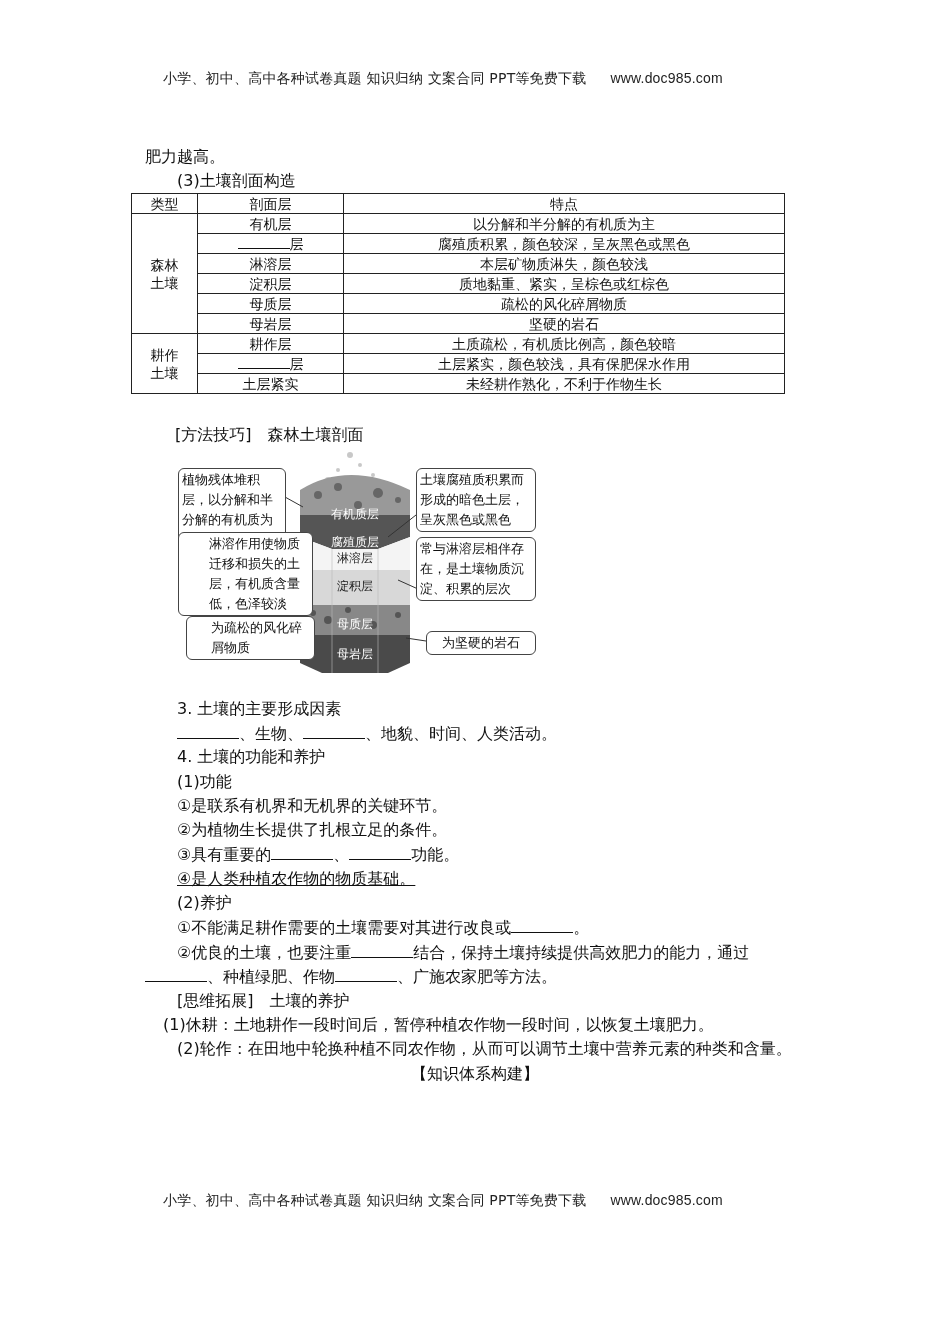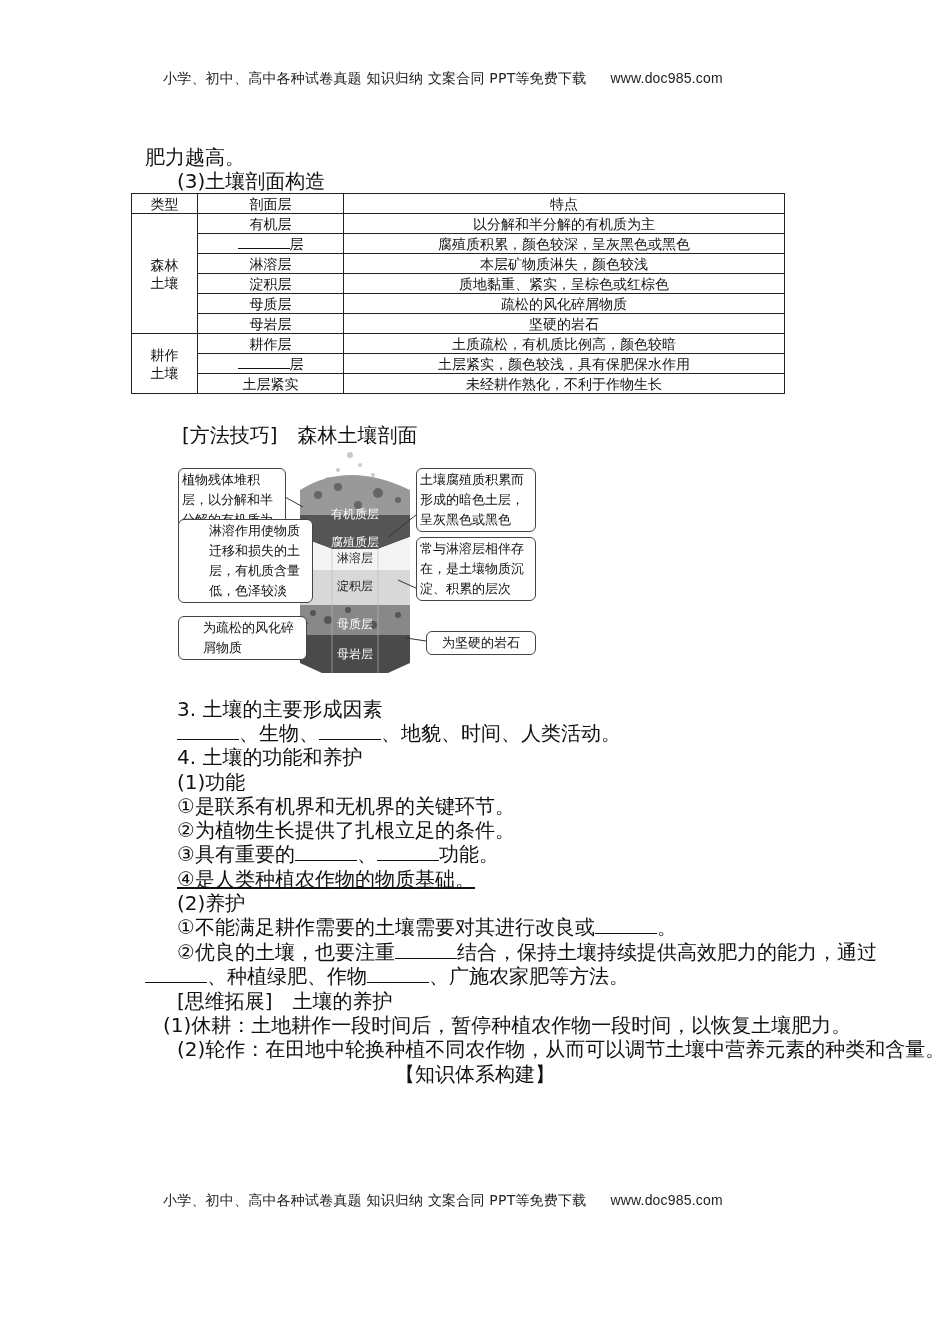--- a/index.html
+++ b/index.html
@@ -1,20 +1,20 @@
 <!DOCTYPE html>
 <html><head>
 <meta charset="utf-8">
 <style>
   html, body { margin:0; padding:0; background:#fff; }
   body { width:950px; height:1344px; position:relative; font-family:"DejaVu Sans", sans-serif; color:#111; overflow:hidden; }
   .abs { position:absolute; white-space:nowrap; }
   .hdr { font-size:14px; color:#222; letter-spacing:0.2px; }
   .hdr .url { font-family:"Liberation Sans", sans-serif; font-size:14px; margin-left:24px;margin-top:45px; }
-  .t { font-size:20px; line-height:18px; }
+  .t { font-size:16px; line-height:18px; }
   table.soil { position:absolute; left:131px; top:193px; width:654px; border-collapse:collapse; font-size:14px; }
   table.soil td { border:1px solid #222; text-align:center; height:19px; padding:0; line-height:18px; }
   table.soil td.c1 { width:65px; }
   table.soil td.c2 { width:145px; }
   .blank { display:inline-block; border-bottom:1px solid #111; height:14px; vertical-align:baseline; }
   .fig { position:absolute; left:178px; top:445px; width:360px; height:232px; }
   .bubble { position:absolute; border:1px solid #444; border-radius:6px; background:#fff; font-family:"DejaVu Serif", serif; font-size:13px; line-height:20px; padding:1px 3px; white-space:normal; color:#111; }
   .center { text-align:center; }
 </style>
 </head>
@@ -68,21 +68,21 @@
     <td class="c2"><span class="blank" style="width:52px;"></span><span>层</span></td>
     <td>土层紧实，颜色较浅，具有保肥保水作用</td>
   </tr>
   <tr>
     <td class="c2">土层紧实</td>
     <td>未经耕作熟化，不利于作物生长</td>
   </tr>
 </tbody>
   </table>
 
-<div class="abs t" style="left:182px; top:426px;text-align:right;">[方法技巧]　森林土壤剖面</div>
+<div class="abs t" style="left:175px; top:426px;text-align:right;">[方法技巧]　森林土壤剖面</div>
 
 <div class="fig">
   <svg width="360" height="232" style="position:absolute;left:0;top:0;">
 
     <g fill="#bbb" opacity="0.8">
       <circle cx="172" cy="10" r="3"></circle>
         <circle cx="182" cy="20" r="2"></circle>
         <circle cx="160" cy="25" r="2"></circle>
         <circle cx="195" cy="30" r="2"></circle>
         <circle cx="150" cy="35" r="3"></circle>
@@ -125,22 +125,22 @@
     <g font-family="DejaVu Serif, serif" font-size="12" fill="#fff" text-anchor="middle">
       <text x="177" y="73">有机质层</text>
       <text x="177" y="101">腐殖质层</text>
       <text x="177" y="117" fill="#222">淋溶层</text>
       <text x="177" y="145" fill="#222">淀积层</text>
       <text x="177" y="183">母质层</text>
       <text x="177" y="213">母岩层</text>
     </g>
   </svg>
   <div class="bubble" style="left:0; top:23px; width:100px;">植物残体堆积层，以分解和半分解的有机质为主</div>
-  <div class="bubble" style="left:0; top:74px; width:100px;padding-left:30px;">淋溶作用使物质迁移和损失的土层，有机质含量低，色泽较淡</div>
-  <div class="bubble" style="left:0; top:171px; width:100px;padding-left:24px;">为疏松的风化碎屑物质</div>
+  <div class="bubble" style="left:0; top:87px; width:100px;padding-left:30px;">淋溶作用使物质迁移和损失的土层，有机质含量低，色泽较淡</div>
+  <div class="bubble" style="left:8px; top:171px; width:100px;padding-left:24px;">为疏松的风化碎屑物质</div>
   <div class="bubble" style="left:238px; top:92px; width:112px;">常与淋溶层相伴存在，是土壤物质沉淀、积累的层次</div>
   <div class="bubble" style="left:238px; top:23px; width:112px;">土壤腐殖质积累而形成的暗色土层，呈灰黑色或黑色</div>
   <div class="bubble center" style="left:248px; top:186px; width:102px;">为坚硬的岩石</div>
 </div>
 
 <div class="abs t" style="left:177px; top:700px;">3.  土壤的主要形成因素</div>
 <div class="abs t" style="left:177px; top:724px;">
   <span class="blank" style="width:62px;"></span><span>、生物、</span><span class="blank" style="width:62px;"></span><span>、地貌、时间、人类活动。</span>
 </div>
 

